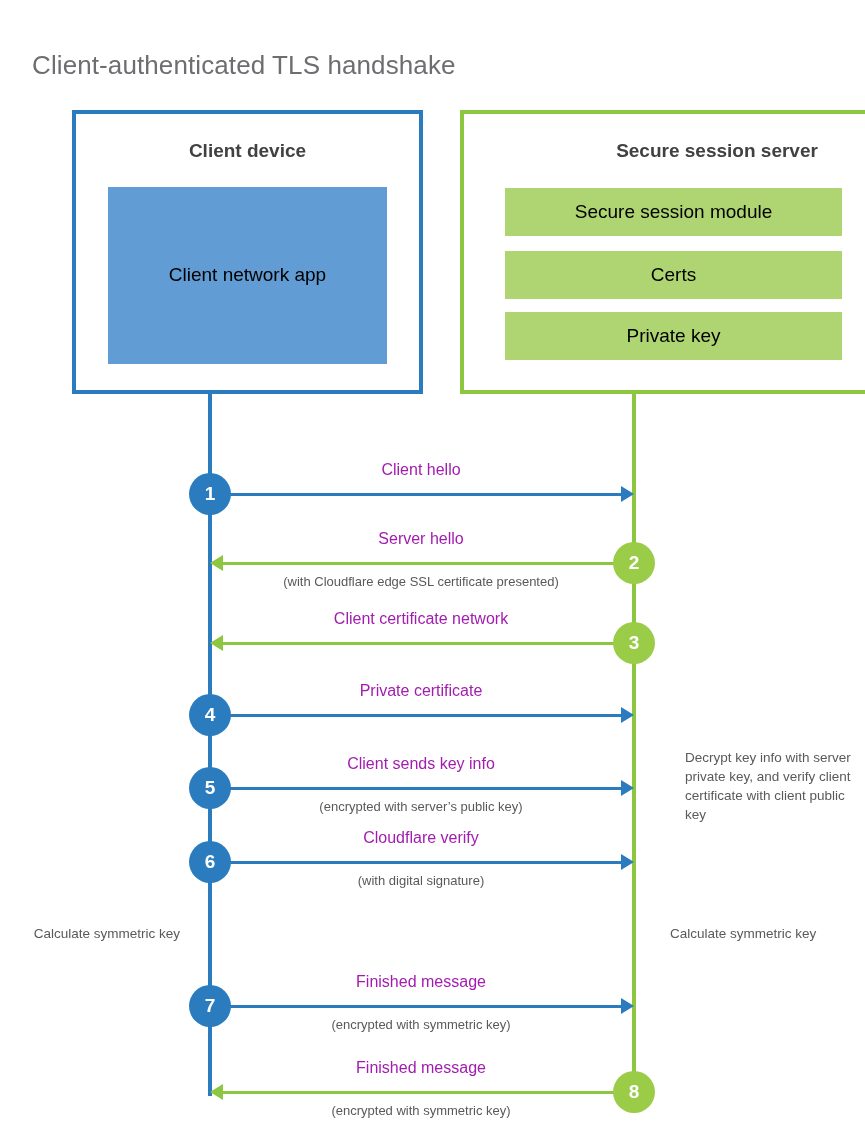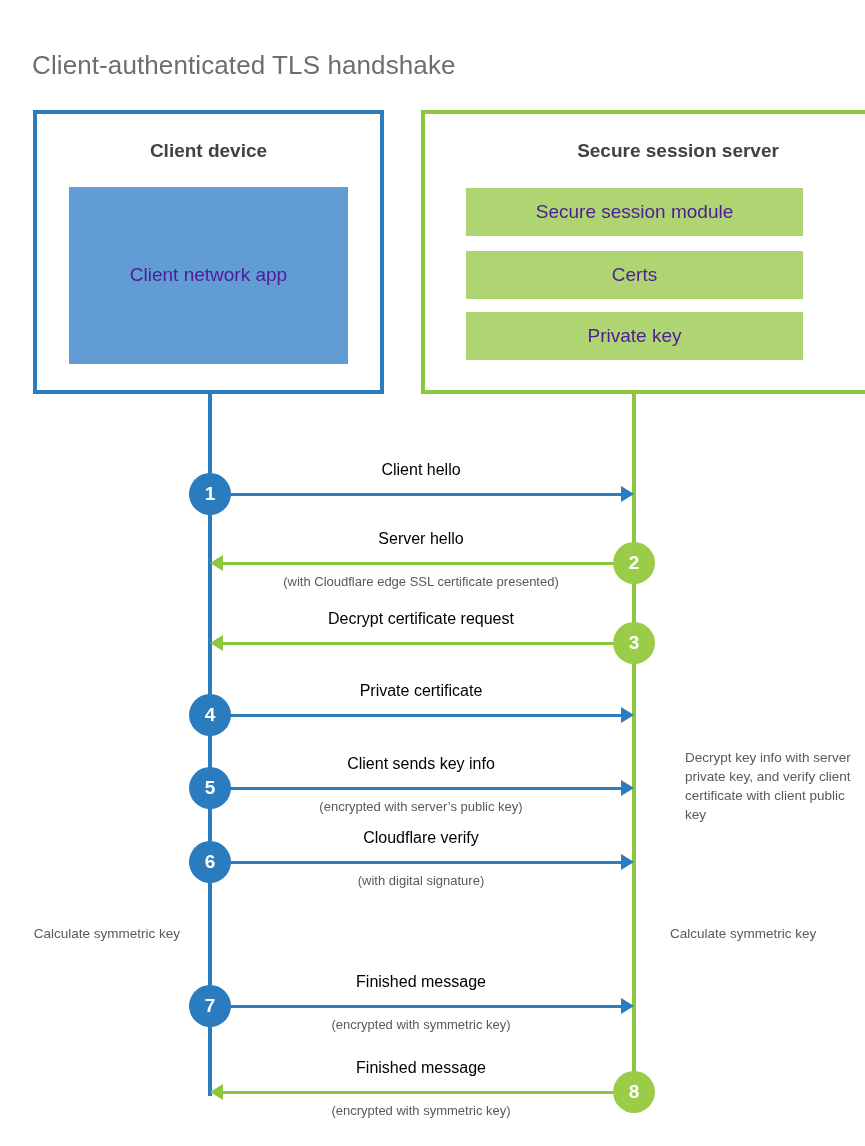--- a/index.html
+++ b/index.html
@@ -30,20 +30,21 @@
     letter-spacing: 0.1px;
     white-space: nowrap;
     margin-top: 32px;
   }
 
   
   .party-box {
     position: absolute;
     background: #ffffff;
     box-sizing: border-box;
+    margin-left: 39px;
   }
   .party-box.client {
     left: 33px;
     top: 110px;
     width: 351px;
     height: 284px;
     border: 4px solid #2b7cbf;
   }
   .party-box.server {
     left: 421px;
@@ -63,21 +64,21 @@
     color: #414042;
   }
 
   
   .inner-block {
     position: absolute;
     display: flex;
     align-items: center;
     justify-content: center;
     text-align: center;
-    color: #4c1d95;
+    color: #000000;
     font-size: 19px;
     line-height: 1.28;
     box-sizing: border-box;
   }
   .inner-block.client-app {
     left: 32px;
     top: 73px;
     width: 279px;
     height: 177px;
     background: #619dd4;
@@ -141,21 +142,21 @@
     border-right: 13px solid #8dc63f;
     left: 210px;
   }
 
   .msg-label {
     position: absolute;
     left: 231px;
     width: 380px;
     text-align: center;
     font-size: 16px;
-    color: #000000;
+    color: #a21caf;
     top: -33px;
     white-space: nowrap;
   }
   .msg-sublabel {
     position: absolute;
     left: 231px;
     width: 380px;
     text-align: center;
     font-size: 13px;
     color: #58595b;
@@ -223,21 +224,21 @@
     <div class="msg-line green" style="left:218px; width:416px;"></div>
     <div class="arrow-head left green"></div>
     <div class="msg-label">Server hello</div>
     <div class="msg-sublabel">(with Cloudflare edge SSL certificate presented)</div>
   </div>
   <div class="step-circle green" style="top:542px;">2</div>
 
   <div class="msg" style="top:643px;">
     <div class="msg-line green" style="left:218px; width:416px;"></div>
     <div class="arrow-head left green"></div>
-    <div class="msg-label">Decrypt certificate request</div>
+    <div class="msg-label">Client certificate network</div>
   </div>
   <div class="step-circle green" style="top:622px;">3</div>
 
   <div class="msg" style="top:715px;">
     <div class="msg-line blue" style="left:210px; width:414px;"></div>
     <div class="arrow-head right blue"></div>
     <div class="msg-label">Private certificate</div>
   </div>
   <div class="step-circle blue" style="top:694px;">4</div>
 

